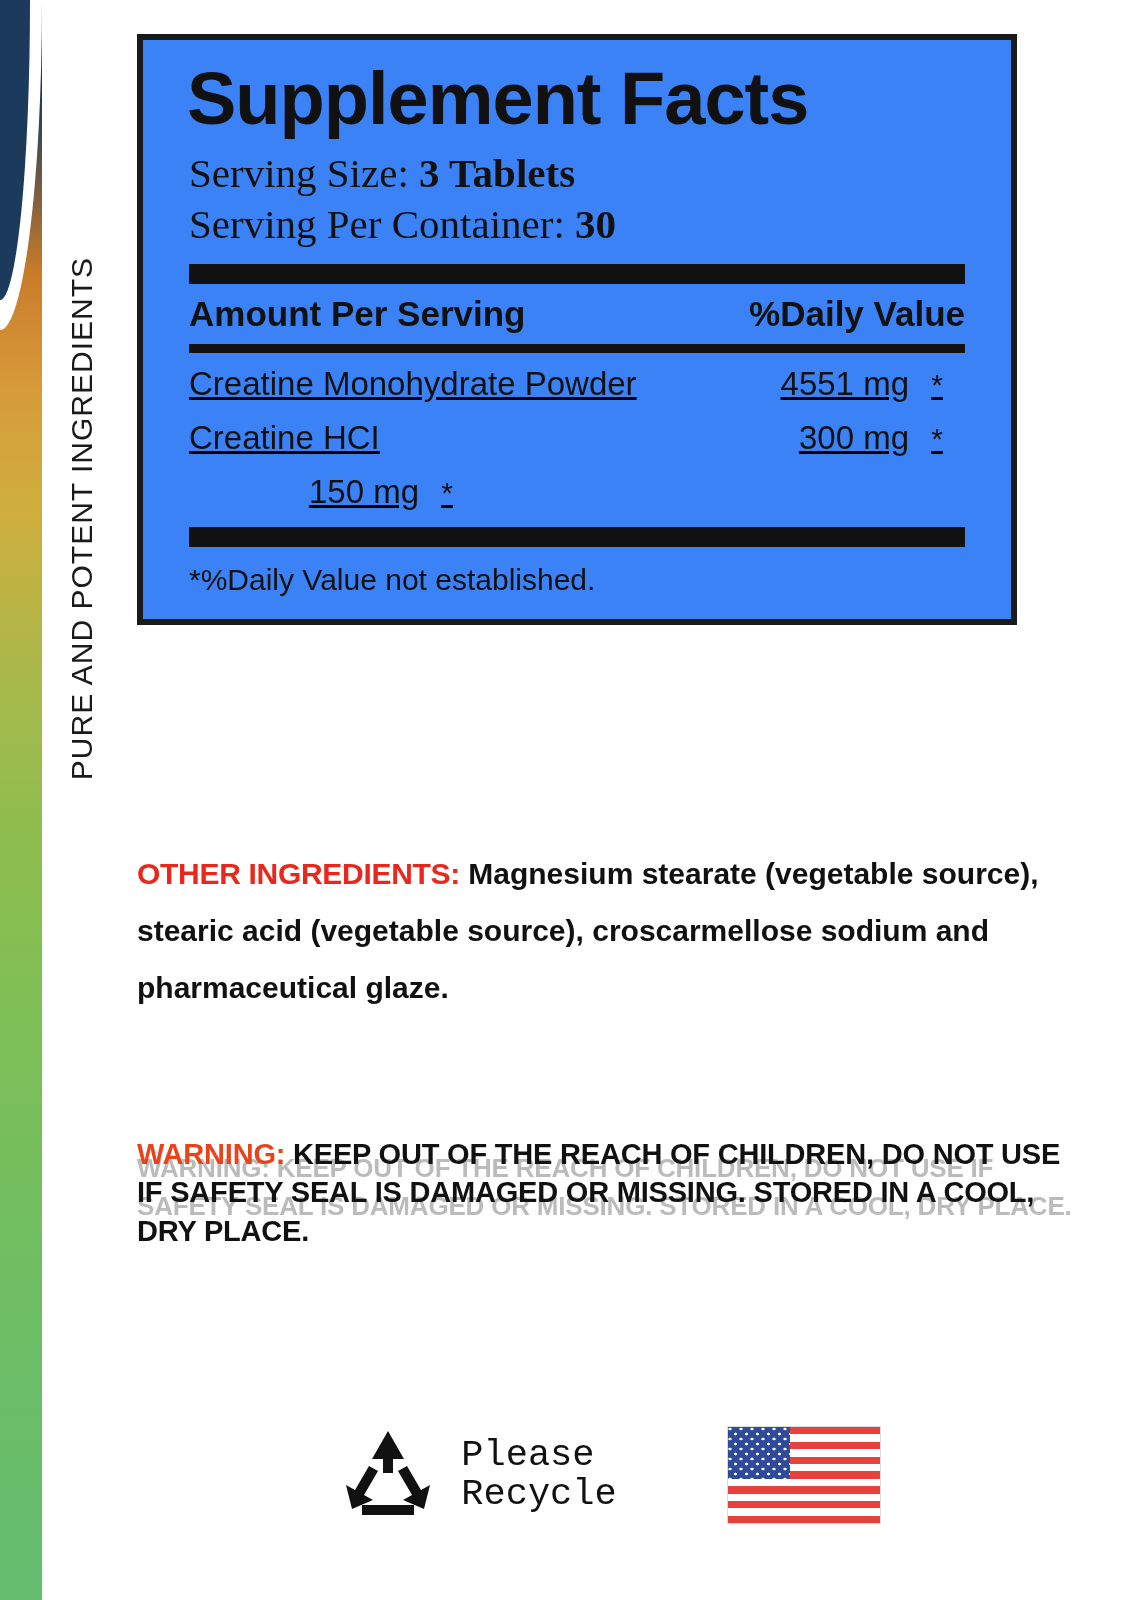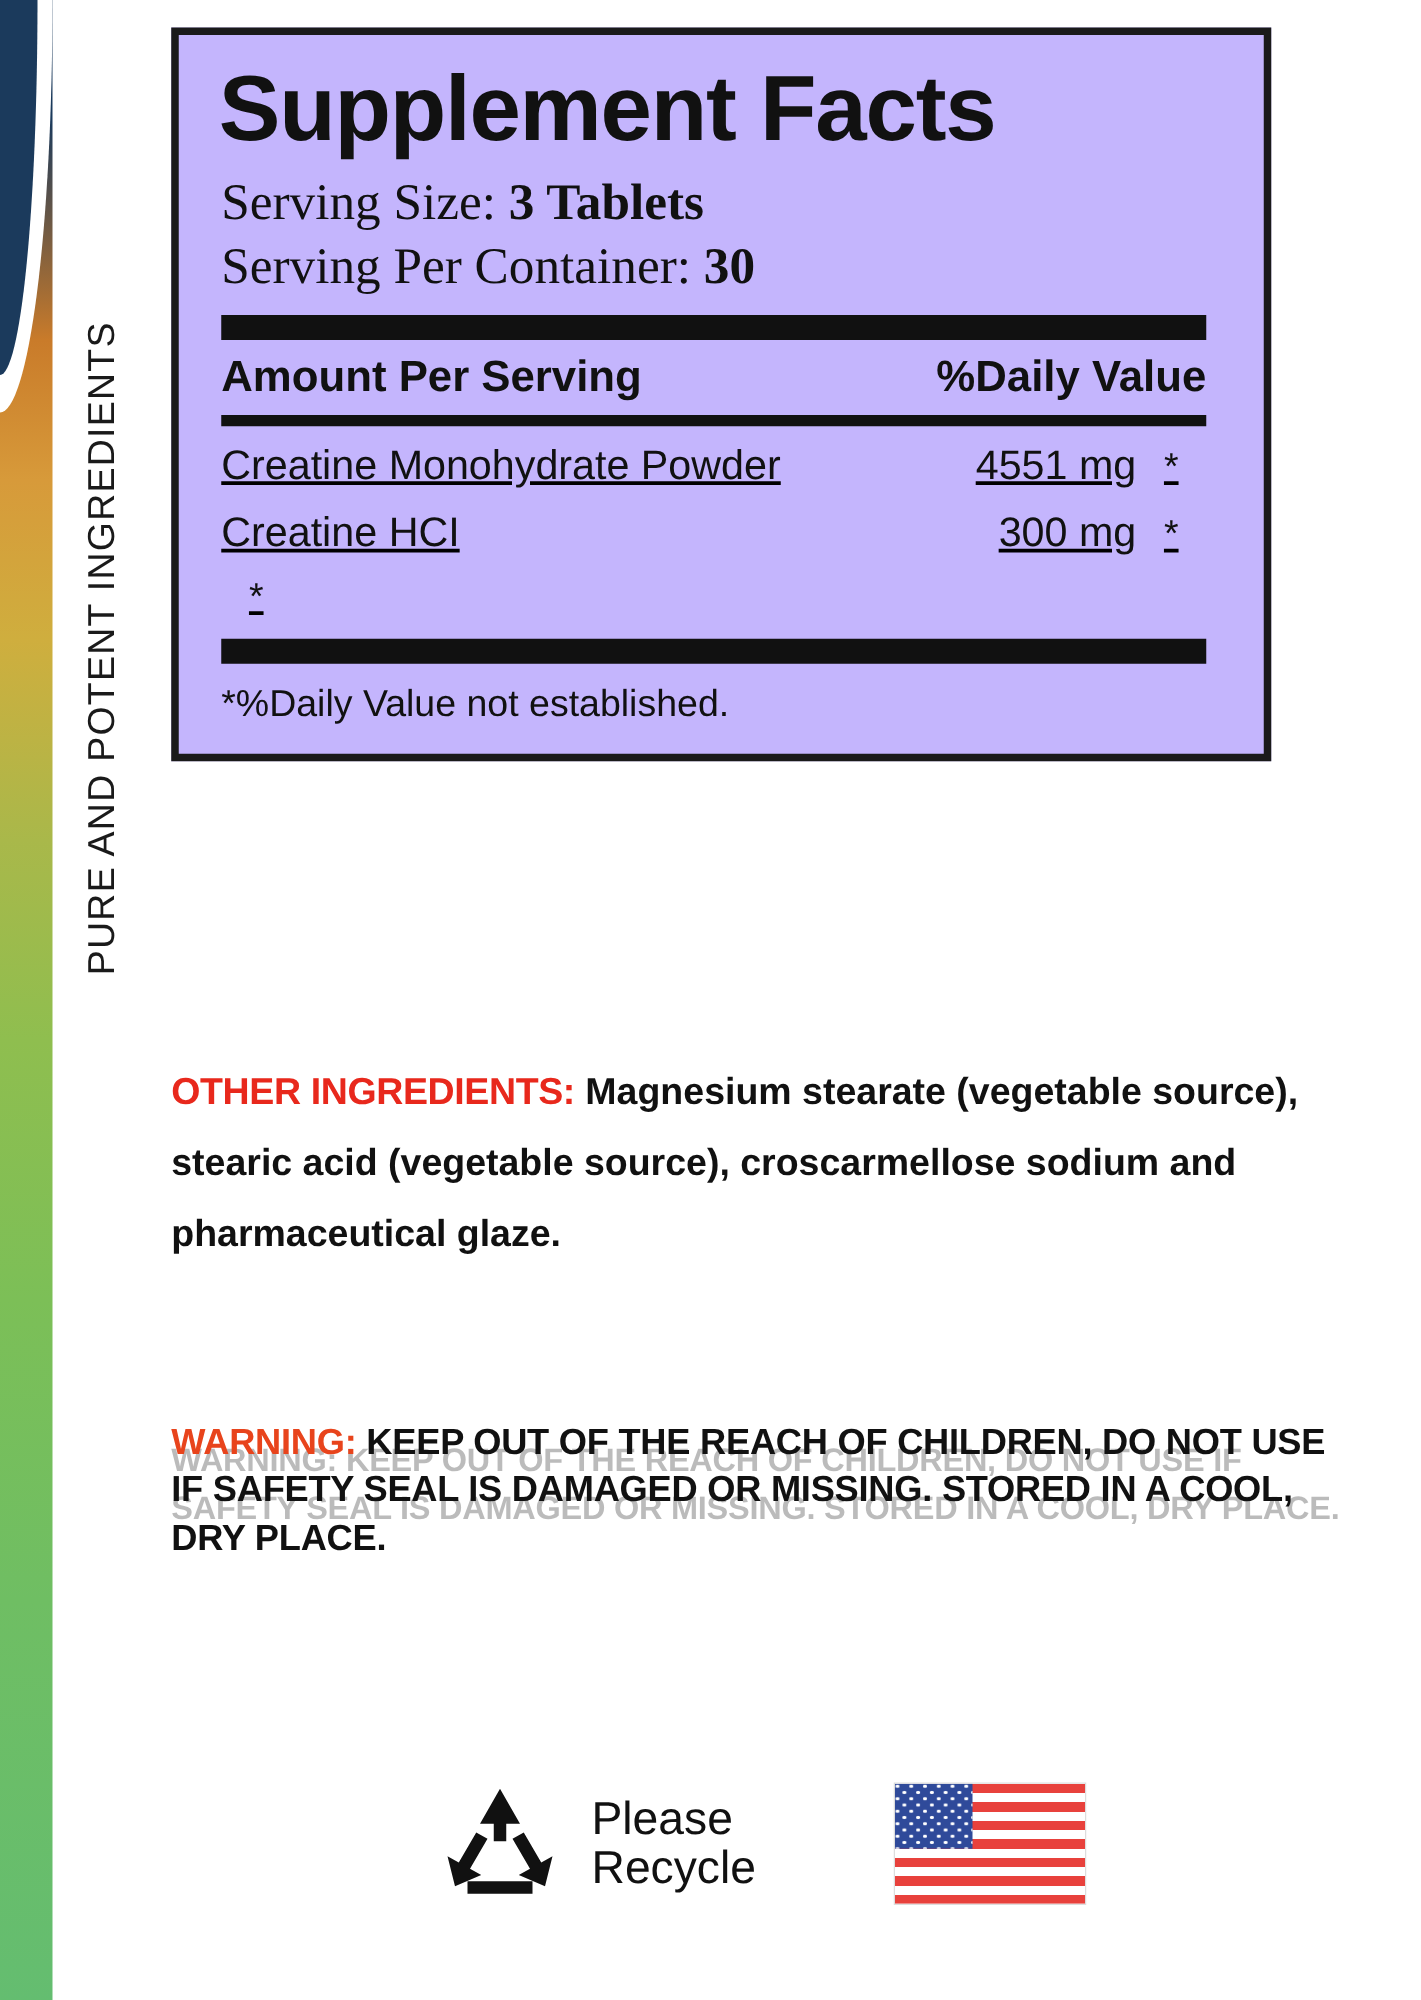--- a/index.html
+++ b/index.html
@@ -71,26 +71,26 @@
     letter-spacing: 1px;
     color: #1a1a1a;
     font-family: "Liberation Sans", sans-serif;
     white-space: nowrap;
   }
 
   
   .panel {
     position: absolute;
     left: 137px;
-    top: 22px;
+    top: 34px;
     width: 880px;
     border: 6px solid #1a1a1a;
     box-sizing: border-box;
-    background: #c4b5fd;
-    padding: 14px 32px 22px 20px;
+    background: #3b82f6;
+    padding: 14px 32px 22px 32px;
   }
   .sf-title {
     font-size: 74px;
     font-weight: bold;
     letter-spacing: -1px;
     line-height: 1.05;
     color: #111;
     margin: 6px 0 10px 12px;
     font-family: "Liberation Sans", sans-serif;
   }
@@ -226,21 +226,21 @@
   }
   .recycle {
     display: flex;
     align-items: center;
     gap: 18px;
   }
   .recycle-text {
     font-size: 37px;
     line-height: 1.05;
     color: #111;
-    font-family: Liberation Sans, sans-serif;
+    font-family: Liberation Mono, monospace;
   }
   .madein {
     display: flex;
     align-items: center;
     gap: 16px;
   }
   .flag {
     width: 152px;
     height: 96px;
     position: relative;
@@ -327,20 +327,21 @@
       <div class="ing-name">Creatine Monohydrate Powder</div>
       <div class="ing-amount">4551 mg</div>
       <div class="ing-dv">*</div>
     </div>
     <div class="ing-row">
       <div class="ing-name">Creatine HCI</div>
       <div class="ing-amount">300 mg</div>
       <div class="ing-dv">*</div>
     </div>
     <div class="ing-row">
+      <div class="ing-amount">150 mg</div>
       <div class="ing-dv">*</div>
     </div>
   </div>
 
   <div class="rule-bottom"></div>
 
   <div class="footnote">*%Daily Value not established.</div>
 </div>
 
 <div class="other-ing">

